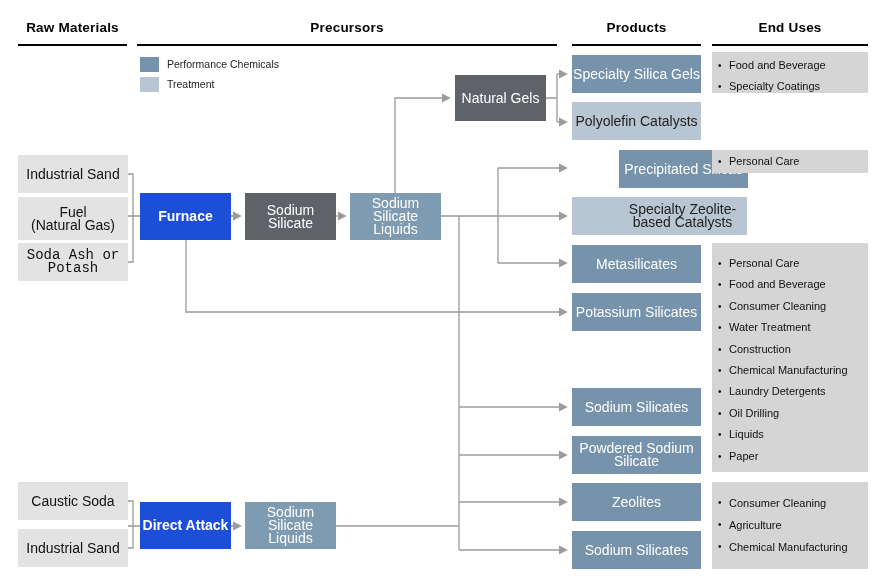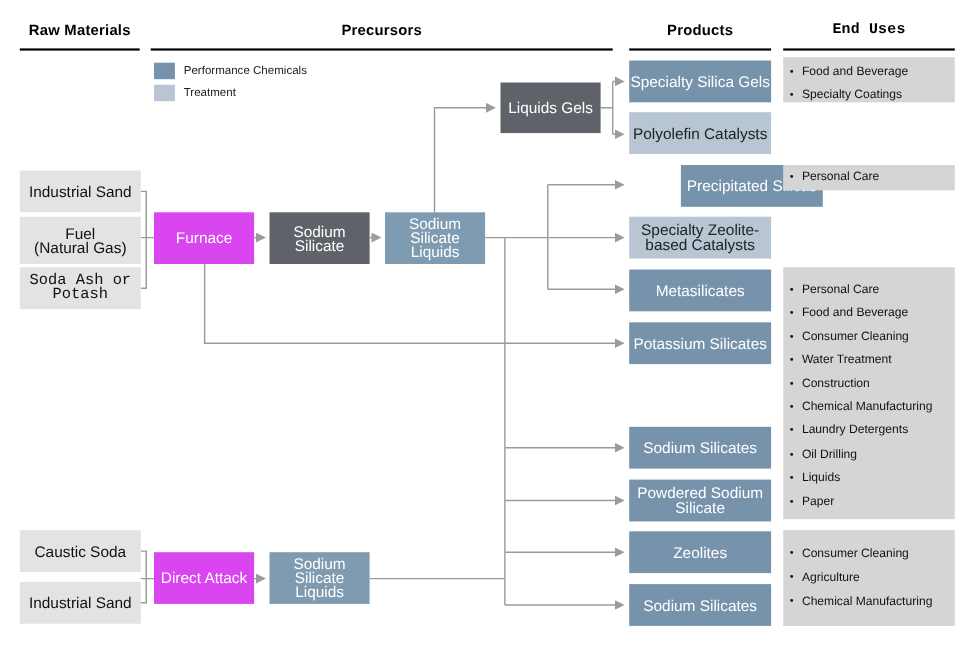--- a/index.html
+++ b/index.html
@@ -9,21 +9,21 @@
   }
   .colhead{
     position:absolute;text-align:center;font-weight:bold;font-size:13.5px;
     border-bottom:2px solid #000;padding-bottom:9px;letter-spacing:.2px;
   }
   .box{
     position:absolute;display:flex;align-items:center;justify-content:center;
     text-align:center;font-size:14px;line-height:13px;white-space:pre-line;
   }
   .rawbox{background:#e3e3e3;color:#111;}
-  .redbox{background:#d946ef;color:#fff;}
+  .redbox{background:#1d4ed8;color:#fff;font-weight:bold;}
   .graybox{background:#5f6369;color:#fff;}
   .bluebox{background:#7e9bb1;color:#fff;}
   .p-dark{background:#7693ab;color:#fff;}
   .p-light{background:#b8c5d2;color:#222;}
   .endlist{
     position:absolute;background:#d5d5d5;margin:0;list-style:none;
     font-size:11px;color:#111;
   }
   .endlist li{position:relative;padding-left:17px;}
   .endlist li::before{content:"\2022";position:absolute;left:6px;top:0;font-size:10px;}
@@ -35,21 +35,21 @@
   svg.wires{position:absolute;left:0;top:0;pointer-events:none;}
 </style>
 </head>
 <body>
 
 <div id="stage">
 
   <div class="colhead" style="left:18px;top:20px;width:109px;">Raw Materials</div>
   <div class="colhead" style="left:137px;top:20px;width:420px;">Precursors</div>
   <div class="colhead" style="left:572px;top:20px;width:129px;">Products</div>
-  <div class="colhead" style="left:712px;top:20px;width:156px;font-family:Liberation Mono, monospace;">End Uses</div>
+  <div class="colhead" style="left:712px;top:20px;width:156px;">End Uses</div>
 
   <div class="legend-row" style="left:140px;top:57px;">
     <span class="legend-swatch sw-perf"></span>
     <span class="legend-label">Performance Chemicals</span>
   </div>
   <div class="legend-row" style="left:140px;top:77px;">
     <span class="legend-swatch sw-cat"></span>
     <span class="legend-label">Treatment</span>
   </div>
 
@@ -98,30 +98,30 @@
 Potash</div>
   <div class="box rawbox" style="left:18px;top:482px;width:110px;height:38px;">Caustic Soda</div>
   <div class="box rawbox" style="left:18px;top:529px;width:110px;height:38px;">Industrial Sand</div>
 
   <div class="box redbox" style="left:140px;top:193px;width:91px;height:47px;">Furnace</div>
   <div class="box graybox" style="left:245px;top:193px;width:91px;height:47px;">Sodium
 Silicate</div>
   <div class="box bluebox" style="left:350px;top:193px;width:91px;height:47px;">Sodium
 Silicate
 Liquids</div>
-  <div class="box graybox" style="left:455px;top:75px;width:91px;height:46px;">Liquids Gels</div>
+  <div class="box graybox" style="left:455px;top:75px;width:91px;height:46px;">Natural Gels</div>
   <div class="box redbox" style="left:140px;top:502px;width:91px;height:47px;">Direct Attack</div>
   <div class="box bluebox" style="left:245px;top:502px;width:91px;height:47px;">Sodium
 Silicate
 Liquids</div>
 
   <div class="box p-dark" style="left:572px;top:55px;width:129px;height:38px;">Specialty Silica Gels</div>
   <div class="box p-light" style="left:572px;top:102px;width:129px;height:38px;">Polyolefin Catalysts</div>
   <div class="box p-dark" style="left:572px;top:150px;width:129px;height:38px;margin-left:47px;">Precipitated Silicas</div>
-  <div class="box p-light" style="left:572px;top:197px;width:129px;height:38px;">Specialty Zeolite-
+  <div class="box p-light" style="left:572px;top:197px;width:129px;height:38px;padding-left:46px;">Specialty Zeolite-
 based Catalysts</div>
   <div class="box p-dark" style="left:572px;top:245px;width:129px;height:38px;">Metasilicates</div>
   <div class="box p-dark" style="left:572px;top:293px;width:129px;height:38px;">Potassium Silicates</div>
   <div class="box p-dark" style="left:572px;top:388px;width:129px;height:38px;">Sodium Silicates</div>
   <div class="box p-dark" style="left:572px;top:436px;width:129px;height:38px;">Powdered Sodium
 Silicate</div>
   <div class="box p-dark" style="left:572px;top:483px;width:129px;height:38px;">Zeolites</div>
   <div class="box p-dark" style="left:572px;top:531px;width:129px;height:38px;">Sodium Silicates</div>
 
   <ul class="endlist" style="left:712px;top:52px;width:156px;height:41px;padding:3px 0 0 0;line-height:21px;box-sizing:border-box;">

